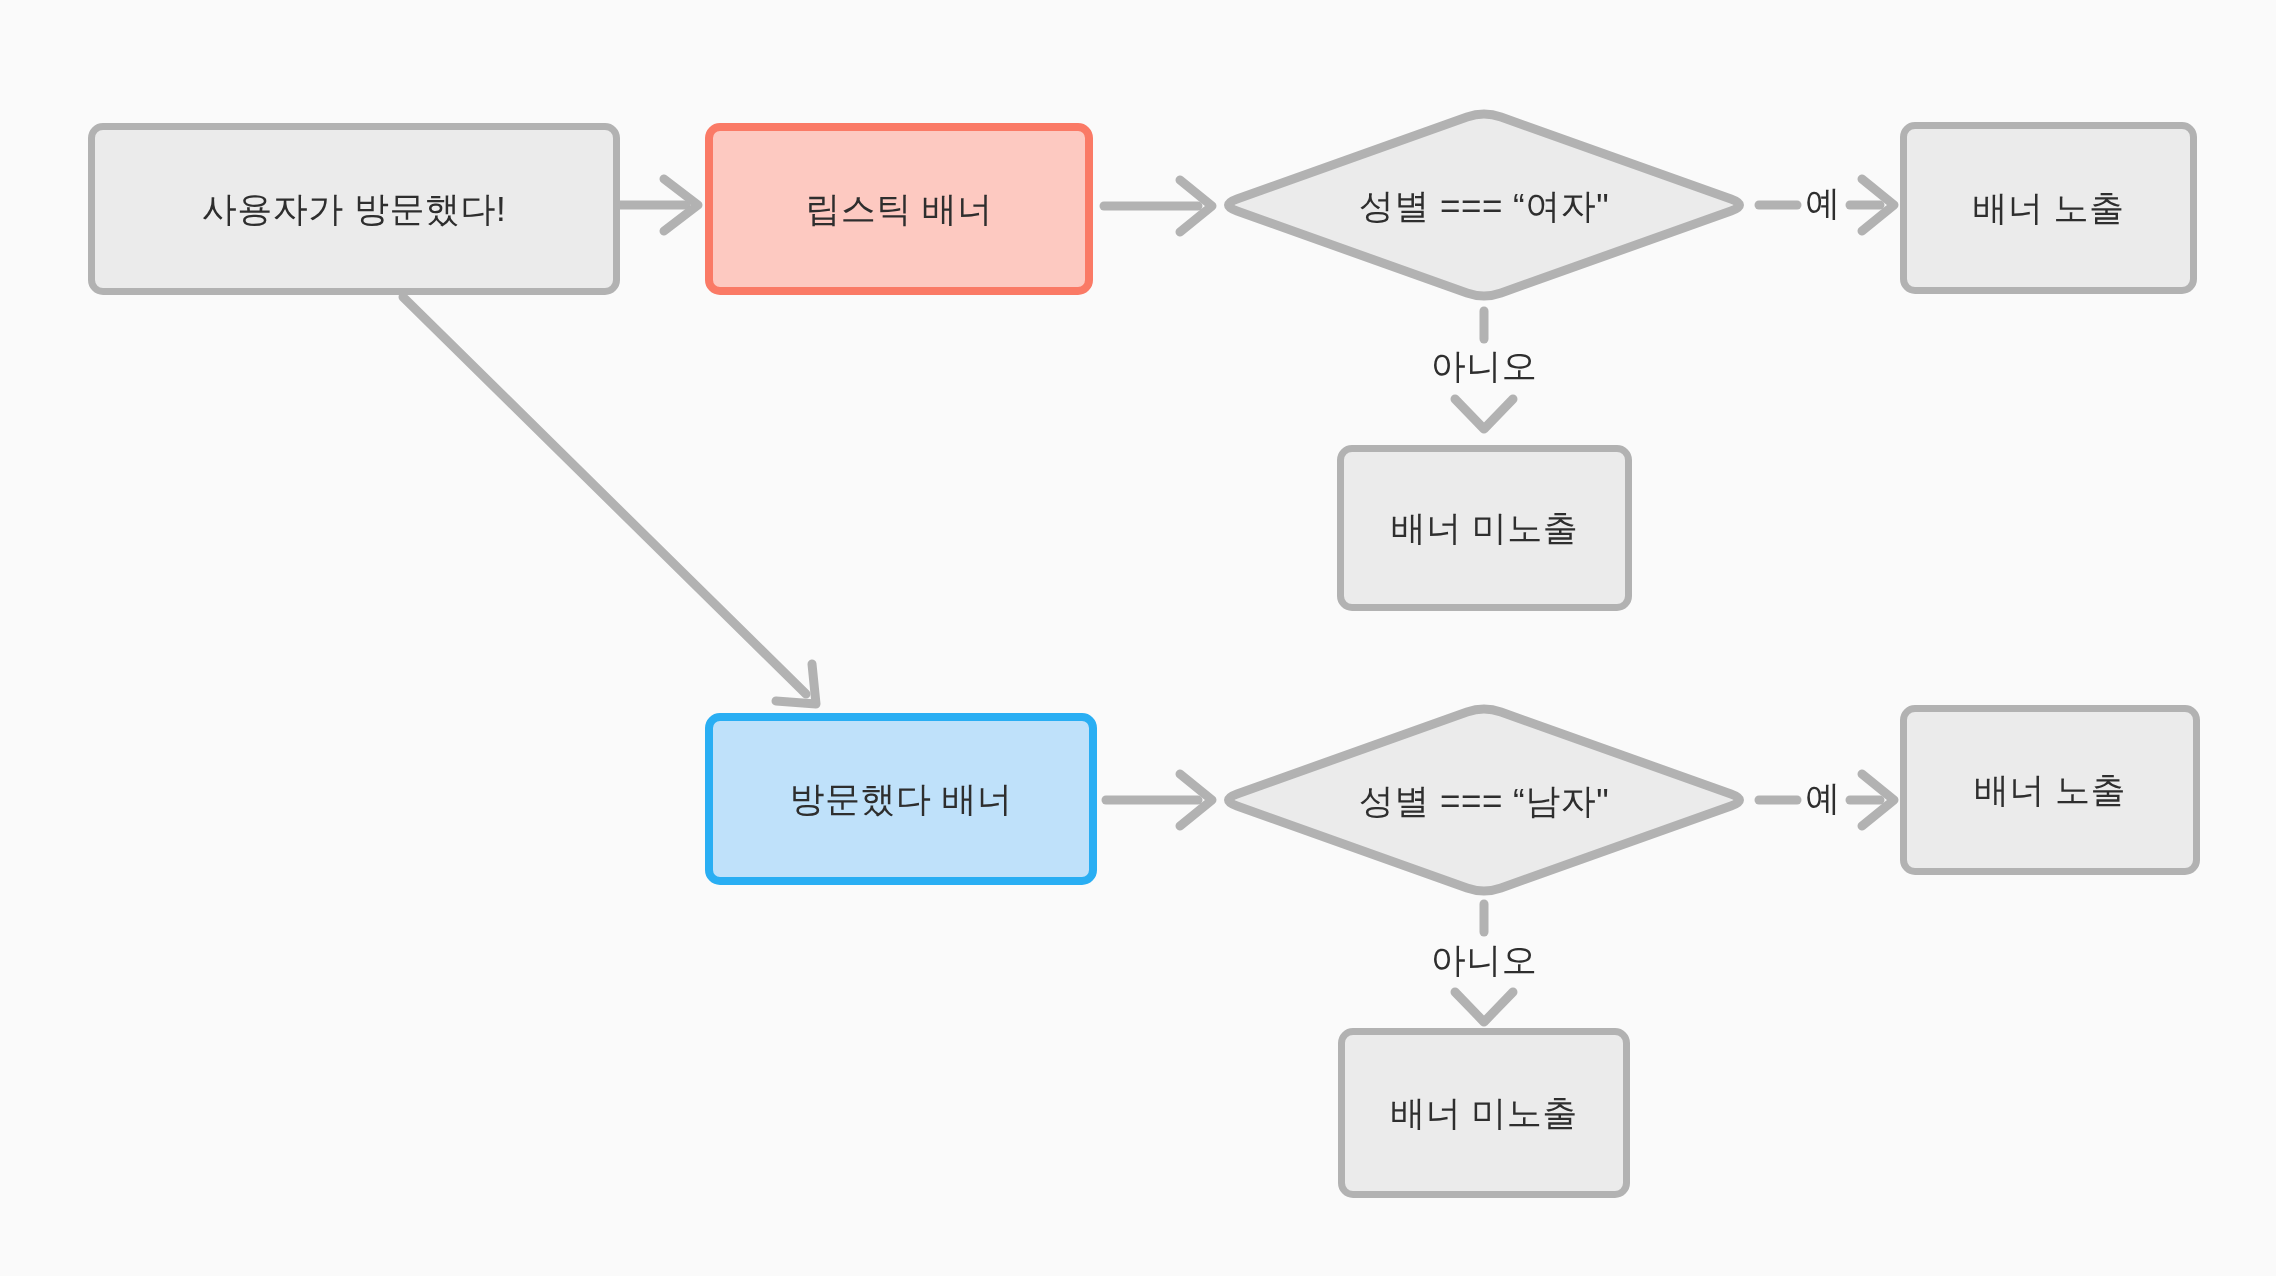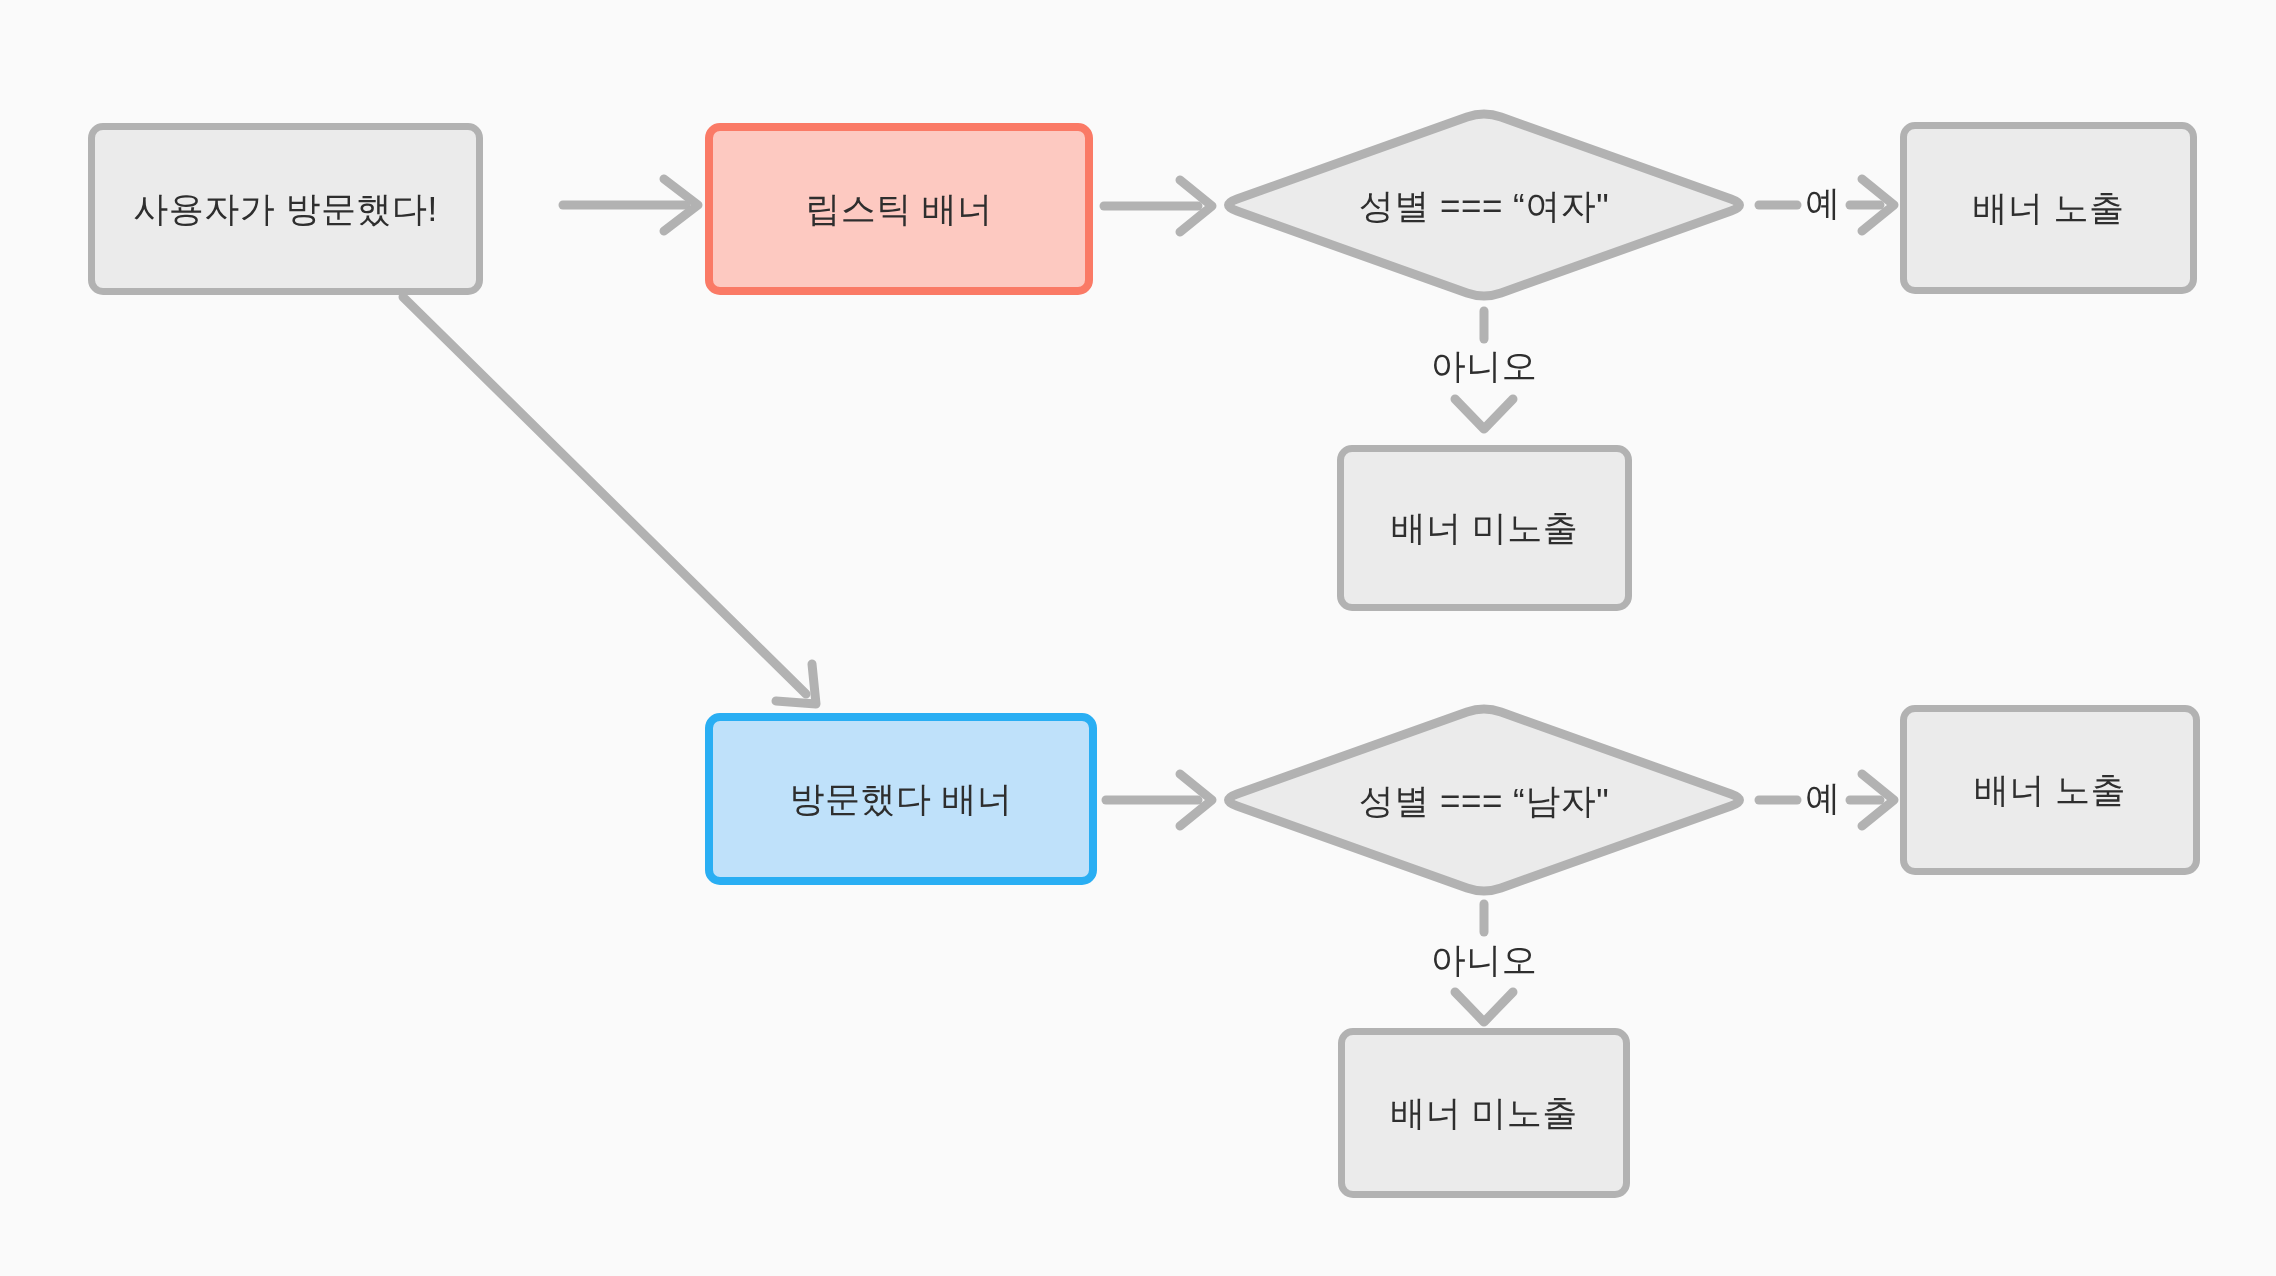--- a/index.html
+++ b/index.html
@@ -85,21 +85,21 @@
       <polyline points="1455,992 1484,1022 1513,992"></polyline>
     </g>
 
     <path fill="#ebebeb" stroke="#b2b2b2" stroke-width="9" stroke-linejoin="round" stroke-linecap="round" d="M 1237,199 L 1467,117 Q 1484,111 1501,117 L 1731,199 Q 1748,205 1731,211
              L 1501,293 Q 1484,299 1467,293 L 1237,211 Q 1220,205 1237,199 Z"></path>
 
     <path fill="#ebebeb" stroke="#b2b2b2" stroke-width="9" stroke-linejoin="round" stroke-linecap="round" d="M 1237,794 L 1467,712 Q 1484,706 1501,712 L 1731,794 Q 1748,800 1731,806
              L 1501,888 Q 1484,894 1467,888 L 1237,806 Q 1220,800 1237,794 Z"></path>
   </svg>
 
-  <div class="node" style="left: 88px; top: 123px; width: 395px; height: 172px; background: rgb(235, 235, 235); border-color: rgb(178, 178, 178);">
+  <div class="node" style="left: 88px; top: 123px; width: 532px; height: 172px; background: rgb(235, 235, 235); border-color: rgb(178, 178, 178);">
     <span>사용자가 방문했다!</span>
   </div>
 
   <div class="node accent" style="left: 705px; top: 123px; width: 388px; height: 172px; background: rgb(253, 201, 193); border-color: rgb(250, 122, 102);">
     <span>립스틱 배너</span>
   </div>
 
   <div class="node" style="left: 1900px; top: 122px; width: 297px; height: 172px; background: rgb(235, 235, 235); border-color: rgb(178, 178, 178);">
     <span>배너 노출</span>
   </div>

